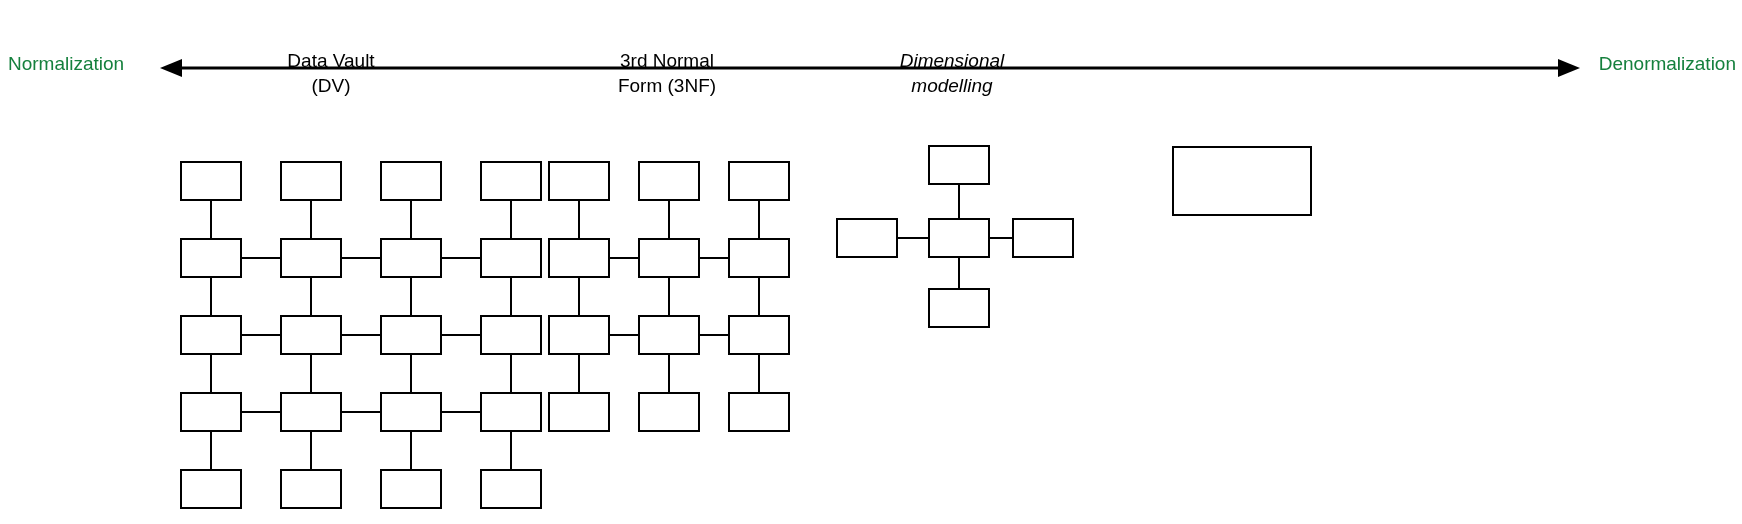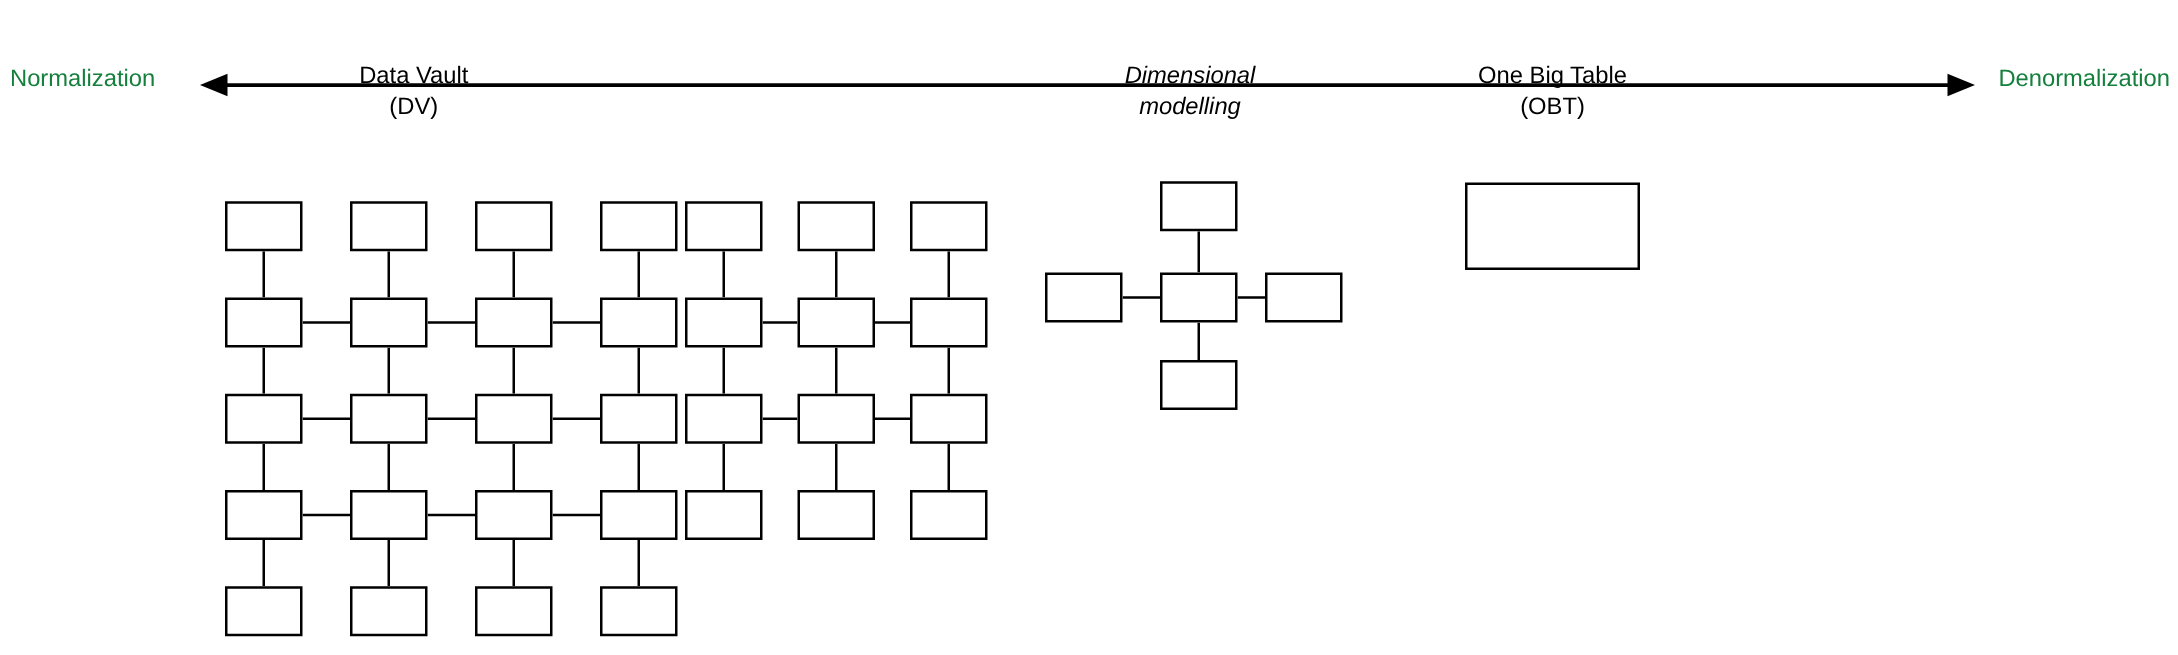--- a/index.html
+++ b/index.html
@@ -70,24 +70,24 @@
 </head>
 <body>
 
 <div id="canvas">
 
   <div class="end-label" id="label-normalization">Normalization</div>
   <div class="end-label" id="label-denormalization">Denormalization</div>
 
   <div class="col-label" style="left:231px; width:200px;">Data Vault
 (DV)</div>
+  <div class="col-label" style="left:567px; width:200px;">3rd Normal
+Form (3NF)</div>
   <div class="col-label" style="left:852px; width:200px;font-style:italic;">Dimensional
 modelling</div>
-  <div class="col-label" style="left:1142px; width:200px;">One Big Table
-(OBT)</div>
 
   <svg id="axis" viewBox="0 0 1420 26" width="1420" height="26">
     <line x1="16" y1="13" x2="1404" y2="13" stroke="#000000" stroke-width="3"></line>
     <polygon points="0,13 22,4 22,22" fill="#000000"></polygon>
     <polygon points="1420,13 1398,4 1398,22" fill="#000000"></polygon>
   </svg>
 
   <div id="cluster-data-vault">
       <div class="link v" style="left: 210px; top: 201px; height: 37px;"></div>
       <div class="link v" style="left: 210px; top: 278px; height: 37px;"></div>

